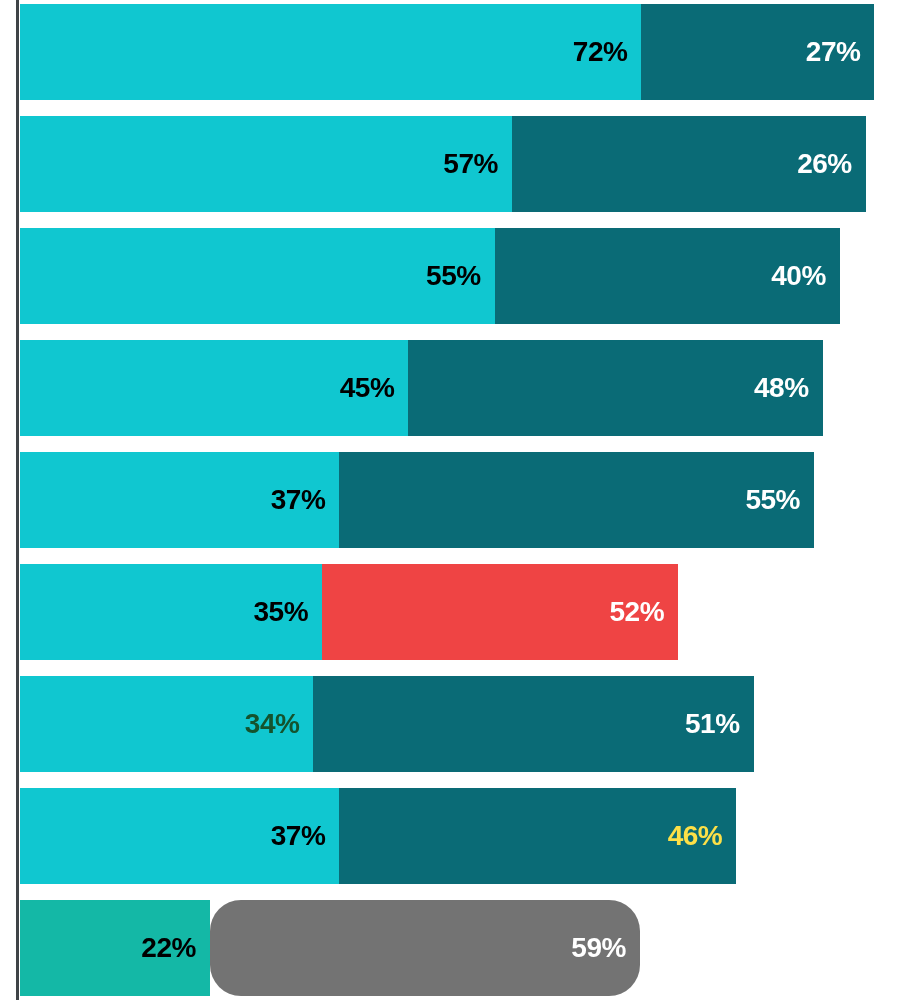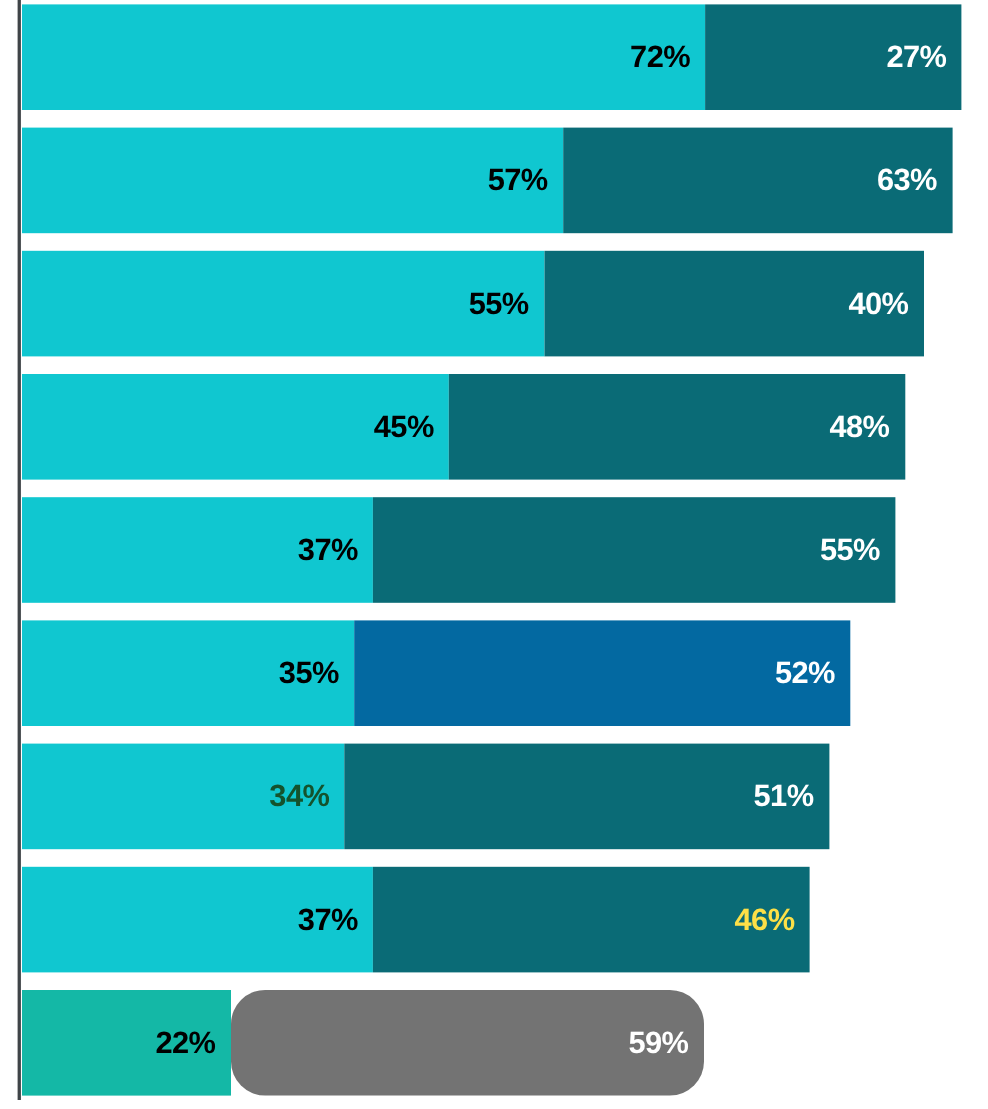--- a/index.html
+++ b/index.html
@@ -85,21 +85,21 @@
         </div>
         <div class="seg seg-dark" style="left: 621.36px; width: 233.01px; background: rgb(10, 107, 118);">
           <span class="seg-label label-on-dark" style="color: rgb(255, 255, 255);">27%</span>
         </div>
       </div>
       <div class="bar-row" style="top: 116px; left: 20px; width: 784px;">
         <div class="seg seg-light" style="width: 491.91px; background: rgb(16, 199, 208);">
           <span class="seg-label label-on-light" style="color: rgb(0, 0, 0);">57%</span>
         </div>
         <div class="seg seg-dark" style="left: 491.91px; width: 353.83px; background: rgb(10, 107, 118);">
-          <span class="seg-label label-on-dark" style="color: rgb(255, 255, 255);">63%</span>
+          <span class="seg-label label-on-dark" style="color: rgb(255, 255, 255);">26%</span>
         </div>
       </div>
       <div class="bar-row" style="top: 228px; left: 20px; width: 819.85px;">
         <div class="seg seg-light" style="width: 474.65px; background: rgb(16, 199, 208);">
           <span class="seg-label label-on-light" style="color: rgb(0, 0, 0);">55%</span>
         </div>
         <div class="seg seg-dark" style="left: 474.65px; width: 345.2px; background: rgb(10, 107, 118);">
           <span class="seg-label label-on-dark" style="color: rgb(255, 255, 255);">40%</span>
         </div>
       </div>
@@ -116,21 +116,21 @@
           <span class="seg-label label-on-light" style="color: rgb(0, 0, 0);">37%</span>
         </div>
         <div class="seg seg-dark" style="left: 319.31px; width: 474.65px; background: rgb(10, 107, 118);">
           <span class="seg-label label-on-dark" style="color: rgb(255, 255, 255);">55%</span>
         </div>
       </div>
       <div class="bar-row" style="top: 564px; left: 20px; width: 750.81px;">
         <div class="seg seg-light" style="width: 302.05px; background: rgb(16, 199, 208); align-items: center;">
           <span class="seg-label label-on-light" style="color: rgb(0, 0, 0);">35%</span>
         </div>
-        <div class="seg seg-dark" style="left: 302.05px; width: 451px; background: #0369a1;">
+        <div class="seg seg-dark" style="left: 302.05px; width: 356px; background: #ef4444;">
           <span class="seg-label label-on-dark" style="color: rgb(255, 255, 255);">52%</span>
         </div>
       </div>
       <div class="bar-row" style="top: 676px; left: 20px; width: 733.55px;">
         <div class="seg seg-light" style="width: 293.42px; background: rgb(16, 199, 208);">
           <span class="seg-label label-on-light" style="color: #14532d;">34%</span>
         </div>
         <div class="seg seg-dark" style="left: 293.42px; width: 440.13px; background: rgb(10, 107, 118);">
           <span class="seg-label label-on-dark" style="color: rgb(255, 255, 255);">51%</span>
         </div>

